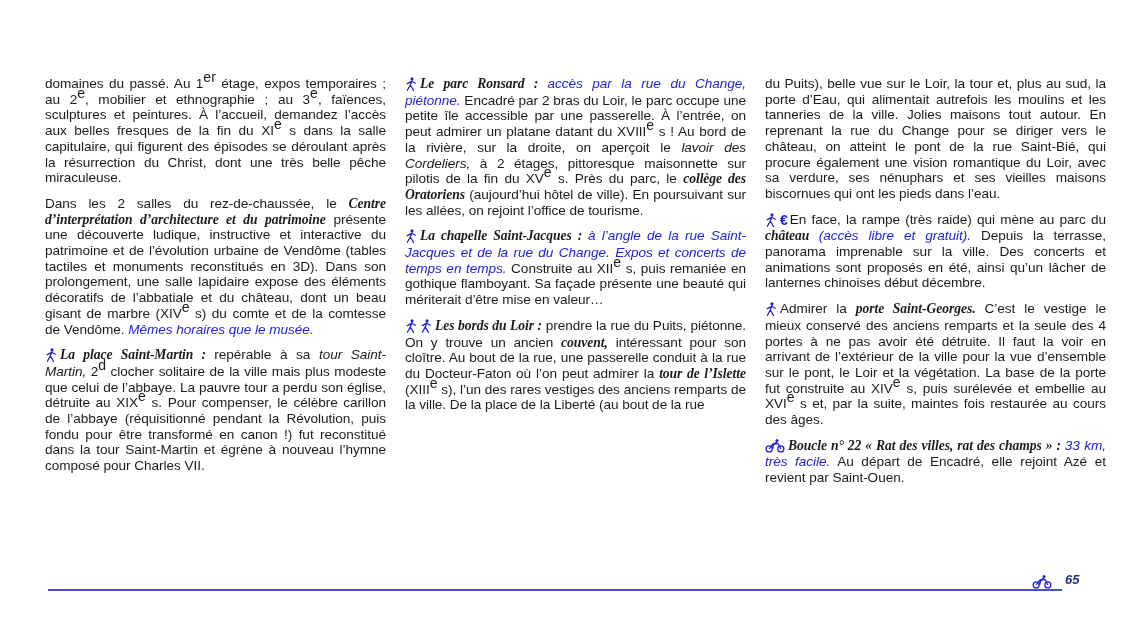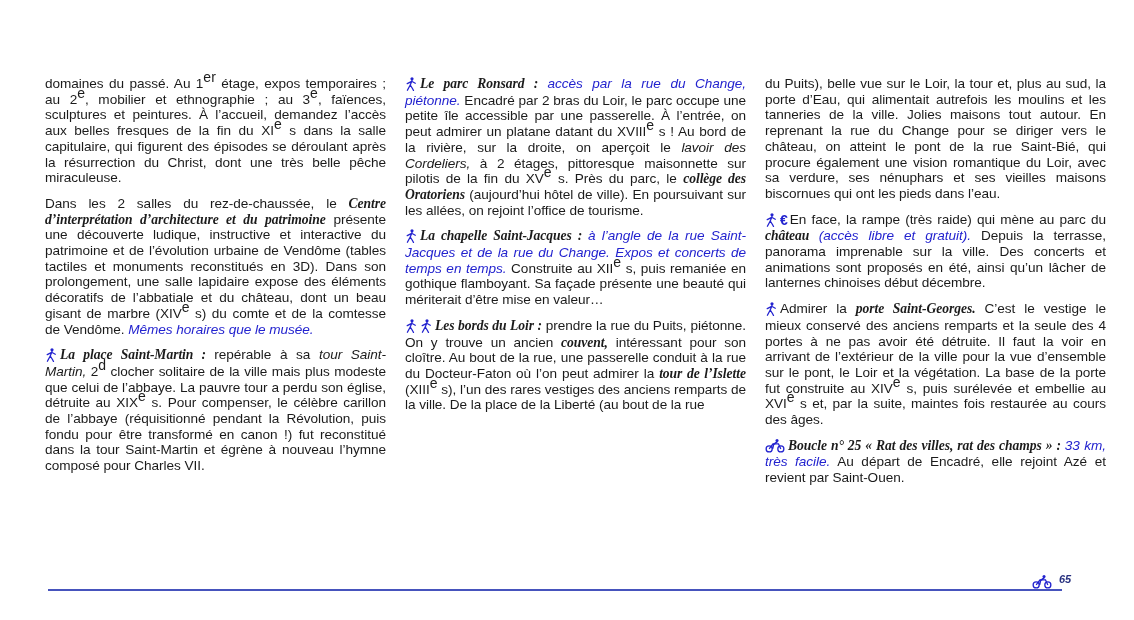--- a/index.html
+++ b/index.html
@@ -58,24 +58,24 @@
   .footer-page{
     position:absolute;
     left:1032px;top:570px;
     display:flex;align-items:flex-end;
     color:var(--pnum);
   }
   .footer-page .bike svg{display:block;}
   .pnum{
     font-style:italic;
     font-weight:700;
-    font-size:11px;
+    font-size:13px;
     line-height:19px;
     color:var(--pnum);
-    margin-left:4px;
+    margin-left:10px;
   }
 </style>
 </head>
 <body>
 
 <div class="page">
   <main class="columns">
     <div class="col">
         <p><span class="seg-n">domaines du passé. Au 1</span><sup class="seg-sup">er</sup><span class="seg-n"> étage, expos temporaires ; au 2</span><sup class="seg-sup">e</sup><span class="seg-n">, mobilier et ethnographie ; au 3</span><sup class="seg-sup">e</sup><span class="seg-n">, faïences, sculptures et peintures. À l’accueil, demandez l’accès aux belles fresques de la fin du XI</span><sup class="seg-sup">e</sup><span class="seg-n"> s dans la salle capitulaire, qui figurent des épisodes se déroulant après la résurrection du Christ, dont une très belle pêche miraculeuse.</span></p>
         <p><span class="seg-n">Dans les 2 salles du rez-de-chaussée, le </span><span class="seg-bi">Centre d’interprétation d’architecture et du patrimoine</span><span class="seg-n"> présente une découverte ludique, instructive et interactive du patrimoine et de l’évolution urbaine de Vendôme (tables tactiles et monuments reconstitués en 3D). Dans son prolongement, une salle lapidaire expose des éléments décoratifs de l’abbatiale et du château, dont un beau gisant de marbre (XIV</span><sup class="seg-sup">e</sup><span class="seg-n"> s) du comte et de la comtesse de Vendôme. </span><span class="seg-bl">Mêmes horaires que le musée.</span></p>
@@ -110,21 +110,21 @@
         <p><span class="pic"><svg width="12" height="14" viewBox="0 0 24 28">
               <circle cx="14" cy="3.6" r="3.2" fill="#2323cf"></circle>
               <path d="M14 7 L10.5 16 M13.4 8.6 L4.5 13.2 M13.4 8.6 L20.5 12.4 M10.5 16 L4.8 26.5 M10.5 16 L15.2 23.5 L17 27" stroke="#2323cf" stroke-width="2.6" fill="none" stroke-linecap="round"></path>
             </svg></span><span class="seg-n">Admirer la </span><span class="seg-bi">porte Saint-Georges.</span><span class="seg-n"> C’est le vestige le mieux conservé des anciens remparts et la seule des 4 portes à ne pas avoir été détruite. Il faut la voir en arrivant de l’extérieur de la ville pour la vue d’ensemble sur le pont, le Loir et la végétation. La base de la porte fut construite au XIV</span><sup class="seg-sup">e</sup><span class="seg-n"> s, puis surélevée et embellie au XVI</span><sup class="seg-sup">e</sup><span class="seg-n"> s et, par la suite, maintes fois restaurée au cours des âges.</span></p>
         <p><span class="pic"><svg width="20" height="14" viewBox="0 0 34 24">
               <circle cx="7" cy="17" r="5.2" fill="none" stroke="#2323cf" stroke-width="2.2"></circle>
               <circle cx="27" cy="17" r="5.2" fill="none" stroke="#2323cf" stroke-width="2.2"></circle>
               <path d="M7 17 L13.5 8.5 L23 8.5 L27 17" fill="none" stroke="#2323cf" stroke-width="2.2"></path>
               <circle cx="20.5" cy="2.6" r="2.6" fill="#2323cf"></circle>
               <path d="M20.5 5 L14.5 9.5 L13 16" fill="none" stroke="#2323cf" stroke-width="2.6" stroke-linecap="round"></path>
-            </svg></span><span class="seg-bi">Boucle n° 25 « Rat des villes, rat des champs » : </span><span class="seg-bl">33 km, très facile.</span><span class="seg-n"> Au départ de Encadré, elle rejoint Azé et revient par Saint-Ouen.</span></p>
+            </svg></span><span class="seg-bi">Boucle n° 22 « Rat des villes, rat des champs » : </span><span class="seg-bl">33 km, très facile.</span><span class="seg-n"> Au départ de Encadré, elle rejoint Azé et revient par Saint-Ouen.</span></p>
       </div>
   </main>
 
   <div class="footer-rule"></div>
 
   <div class="footer-page">
     <span class="pic bike">
         <svg width="20" height="14" viewBox="0 0 34 24">
           <circle cx="7" cy="17" r="5.2" fill="none" stroke="#2323cf" stroke-width="2.2"></circle>
           <circle cx="27" cy="17" r="5.2" fill="none" stroke="#2323cf" stroke-width="2.2"></circle>

